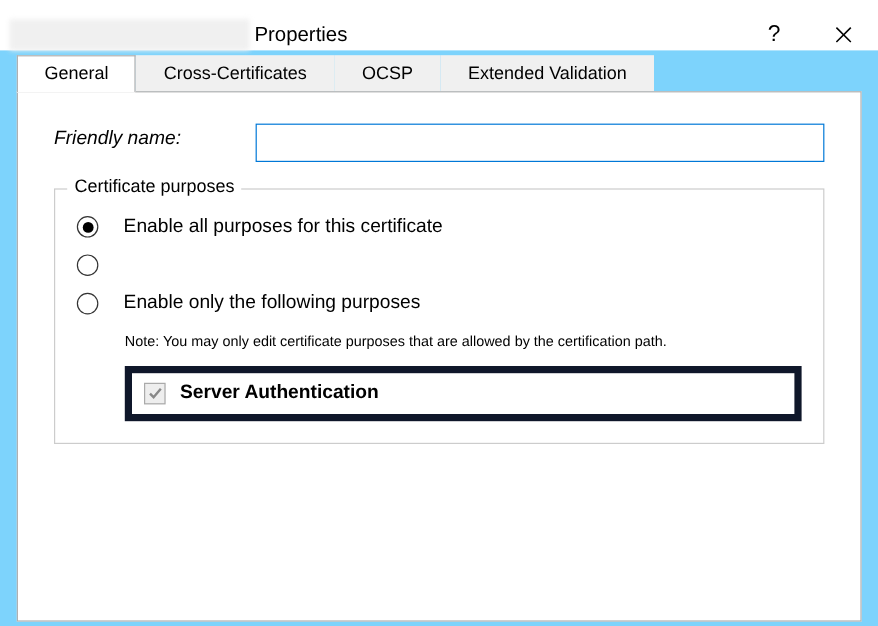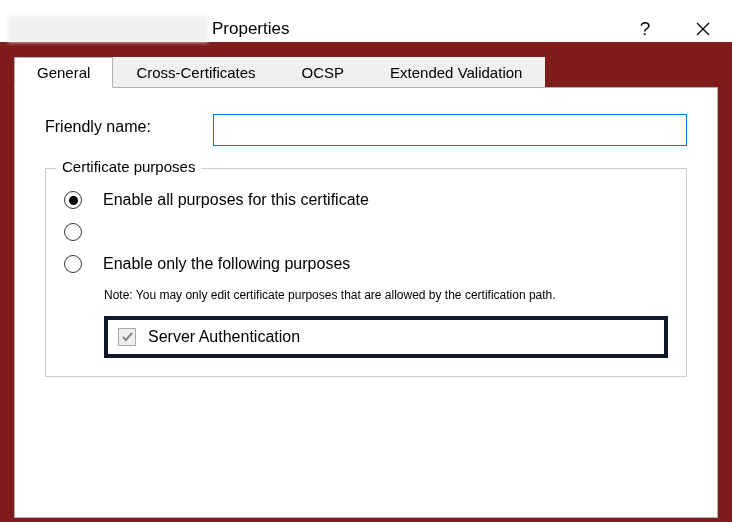--- a/index.html
+++ b/index.html
@@ -48,22 +48,22 @@
     }
     .titlebar-help {
       font-family: "Segoe UI", sans-serif;
       font-size: 19px;
     }
     .titlebar-close svg {
       width: 14px;
       height: 14px;
     }
     .content-area {
-      background: #7f1d1d;
-      padding: 15px 14px 0 14px;
+      background: #7dd3fc;
+      padding: 4px 14px 0 14px;
       height: calc(522px - 42px);
     }
     .tabs {
       display: flex;
       align-items: flex-end;
       position: relative;
     }
     .tab {
       padding: 6px 22px 6px 22px;
       font-size: 15px;
@@ -92,20 +92,21 @@
     .form-row {
       display: flex;
       align-items: flex-start;
       margin-bottom: 14px;
     }
     .form-label {
       width: 168px;
       font-size: 16px;
       color: #000000;
       padding-top: 4px;
+      font-style: italic;
     }
     .form-input {
       flex: 1;
       height: 32px;
       border: 1px solid #888888;
       padding: 4px 8px;
       font-size: 15px;
       font-family: inherit;
       outline: none;
     }
@@ -159,24 +160,25 @@
     .note {
       font-size: 12px;
       color: #000000;
       margin-left: 40px;
       margin-right: 8px;
       margin-top: 8px;
       margin-bottom: 12px;
       line-height: 1.4;
     }
     .purpose-list {
-      border: 4px solid #0f172a;
+      border: 6px solid #0f172a;
       margin-left: 40px;
       background: #ffffff;
       padding: 8px 10px;
+      font-weight: bold;
     }
     .purpose-item {
       display: flex;
       align-items: center;
     }
     .checkbox {
       width: 18px;
       height: 18px;
       border: 1px solid #aaaaaa;
       background: #eeeeee;

